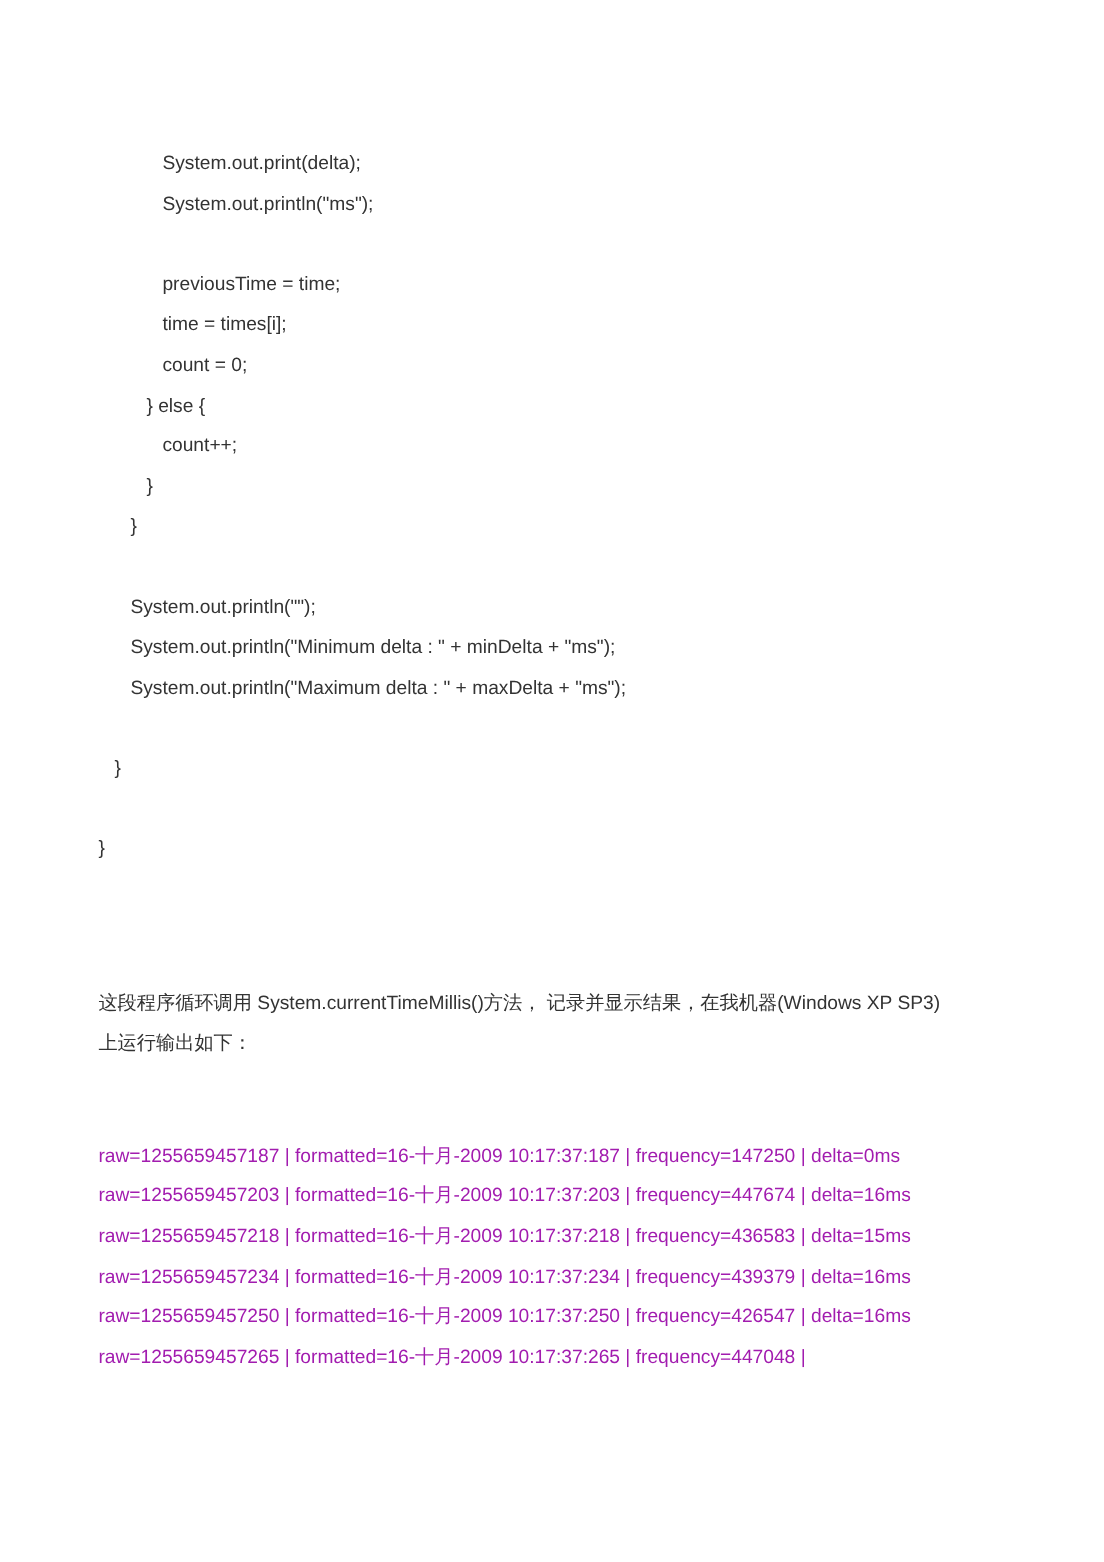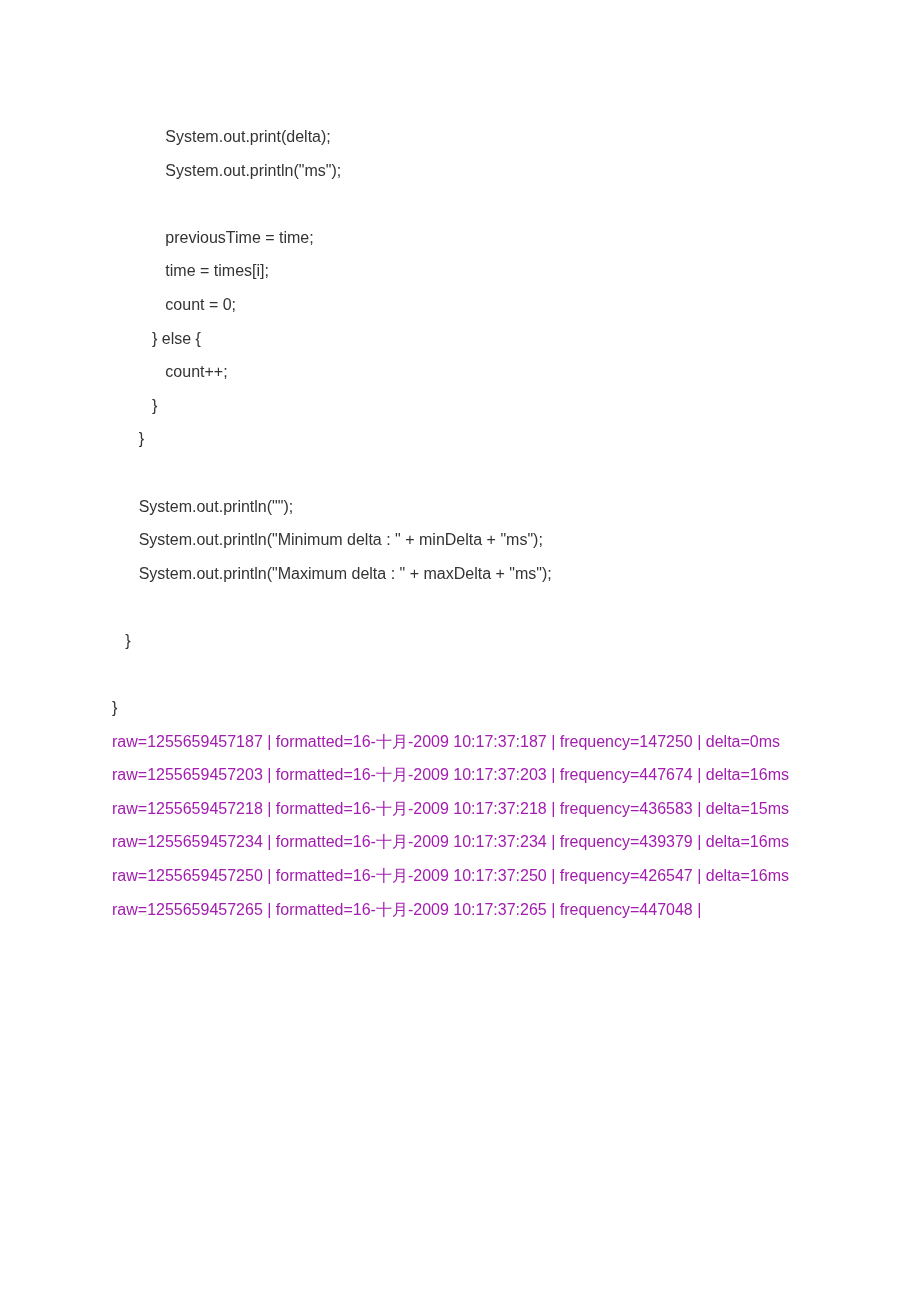--- a/index.html
+++ b/index.html
@@ -4,21 +4,21 @@
 <style>
   body {
     margin: 0;
     padding: 0;
     background: #ffffff;
     font-family: Arial, "Microsoft YaHei", sans-serif;
   }
   .page {
     width: 920px;
     min-height: 1302px;
-    padding: 120px 130px 60px 112px;
+    padding: 120px 130px 60px 82px;
     box-sizing: border-box;
     background: #ffffff;
   }
   .code-block {
     font-family: Arial, sans-serif;
     font-size: 16px;
     color: #333333;
     line-height: 2.1;
     white-space: pre;
   }
@@ -52,19 +52,20 @@
          }
       }
 
       System.out.println("");
       System.out.println("Minimum delta : " + minDelta + "ms");
       System.out.println("Maximum delta : " + maxDelta + "ms");
 
    }
 
 }</div>
+  <div class="para">这段程序循环调用 System.currentTimeMillis()方法， 记录并显示结果，在我机器(Windows XP SP3)上运行输出如下：</div>
   <div class="output-block">raw=1255659457187 | formatted=16-十月-2009 10:17:37:187 | frequency=147250 | delta=0ms
 raw=1255659457203 | formatted=16-十月-2009 10:17:37:203 | frequency=447674 | delta=16ms
 raw=1255659457218 | formatted=16-十月-2009 10:17:37:218 | frequency=436583 | delta=15ms
 raw=1255659457234 | formatted=16-十月-2009 10:17:37:234 | frequency=439379 | delta=16ms
 raw=1255659457250 | formatted=16-十月-2009 10:17:37:250 | frequency=426547 | delta=16ms
 raw=1255659457265 | formatted=16-十月-2009 10:17:37:265 | frequency=447048 |</div>
 </div>
 
 </body></html>

